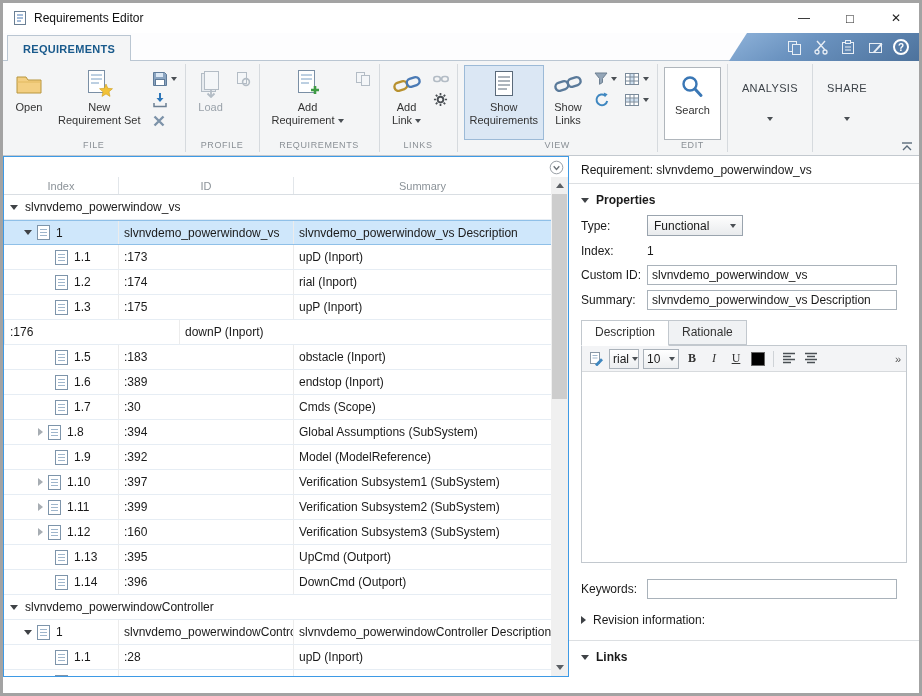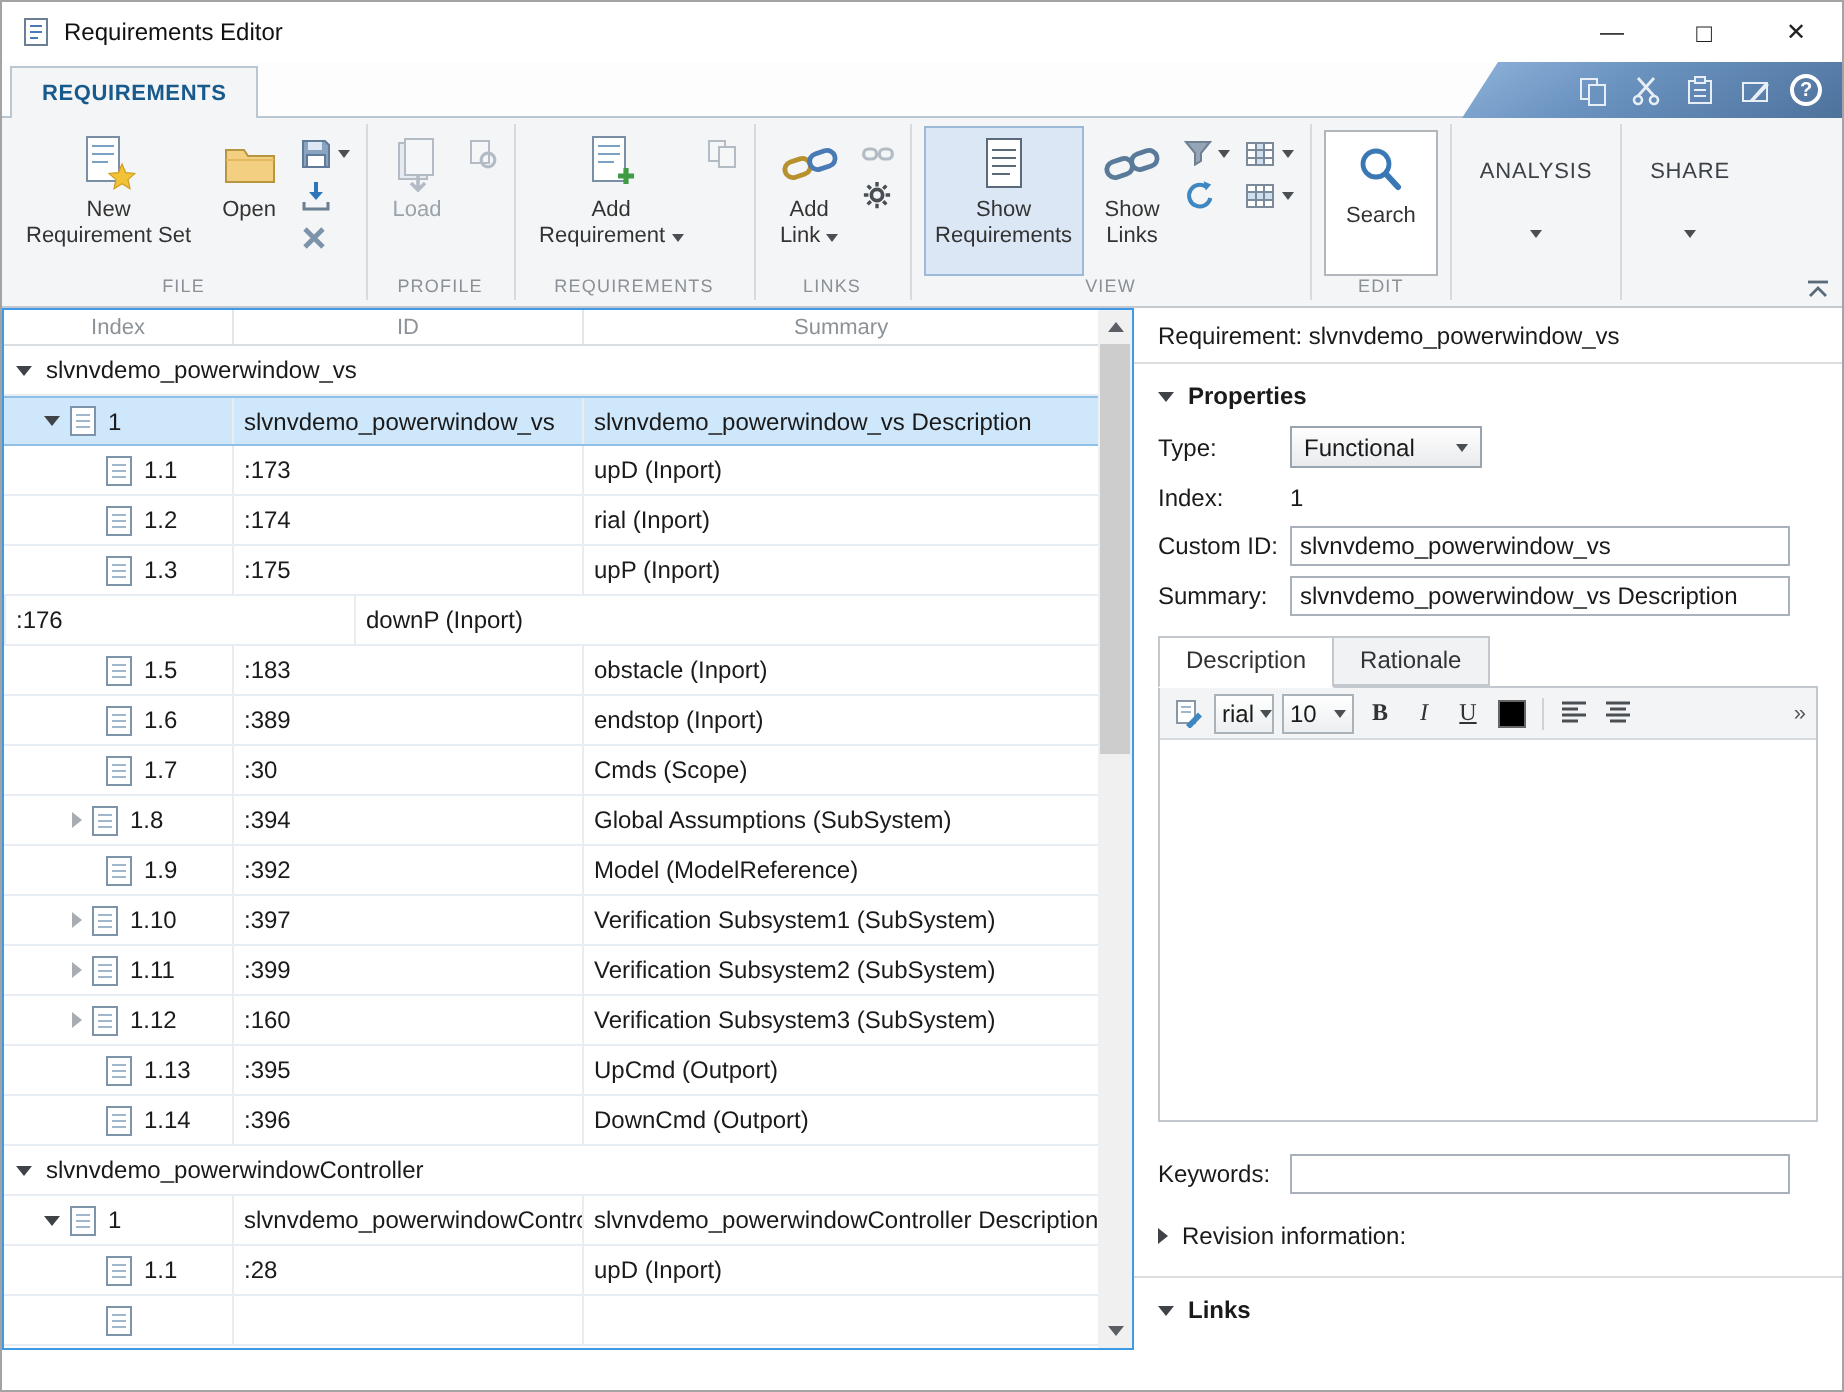--- a/index.html
+++ b/index.html
@@ -1,17 +1,17 @@
 <!DOCTYPE html>
 <html><head>
 <meta charset="utf-8">
 <style>
   * { margin:0; padding:0; box-sizing:border-box; }
   html,body { width:922px; height:696px; font-family:"Liberation Sans", sans-serif; background:#fff; }
-  .window { width:922px; height:696px; border:1px solid #a3a3a3; display:flex; flex-direction:column; overflow:hidden; background:#0c4a6e; }
+  .window { width:922px; height:696px; border:3px solid #a3a3a3; display:flex; flex-direction:column; overflow:hidden; background:#0c4a6e; }
 
   
   .titlebar { height:30px; display:flex; align-items:center; background:#fff; flex:0 0 auto; }
   .app-icon { margin:0 6px 0 9px; display:flex; }
   .title-text { font-size:12px; color:#111; }
   .win-controls { margin-left:auto; display:flex; height:100%; }
   .win-btn { width:46px; display:flex; align-items:center; justify-content:center; font-size:12px; color:#222; cursor:default; }
   .win-btn.max { font-size:13px; }
 
   
@@ -36,21 +36,21 @@
   .smallcol { display:flex; flex-direction:column; gap:4px; padding:5px 2px 0; }
   .smallbtn { display:flex; align-items:center; gap:3px; height:17px; }
   .caret { width:0; height:0; border-left:3.5px solid transparent; border-right:3.5px solid transparent; border-top:4px solid #4a4f54; display:inline-block; }
   .dropbtn { display:flex; flex-direction:column; align-items:center; justify-content:center; gap:23px; padding:0 14px 14px; font-size:11px; color:#3c4248; letter-spacing:.4px; }
   .collapse-btn { position:absolute; right:6px; bottom:3px; }
 
   
   .main { flex:1; display:flex; min-height:0; align-items:flex-start; background:#fff; }
 
   
-  .tree-panel { width:566px; height:521px; border:1px solid #3e9ae5; display:flex; flex-direction:row; background:#fff; flex:0 0 auto; }
+  .tree-panel { width:566px; height:521px; border:1px solid #3e9ae5; display:flex; flex-direction:column; background:#fff; flex:0 0 auto; }
   .tree-top { height:20px; position:relative; flex:0 0 auto; }
   .view-btn { position:absolute; right:4px; top:3px; }
   .tree-scrollwrap { flex:1; display:flex; min-height:0; }
   .tree-content { flex:1; display:flex; flex-direction:column; min-width:0; }
   .tree-head { height:18px; display:flex; font-size:11px; color:#8b9298; border-bottom:1px solid #d9dee3; flex:0 0 auto; }
   .th { display:flex; align-items:center; justify-content:center; }
   .th-index { width:114px; }
   .th-id { width:175px; border-left:1px solid #e2e6ea; }
   .th-sum { flex:1; border-left:1px solid #e2e6ea; }
   .tree-rows { flex:1; overflow:hidden; }
@@ -159,37 +159,37 @@
       <span class="help-circle">?</span>
     </div>
   </div>
 
   <div class="toolbar">
 
     <div class="tgroup">
       <div class="tg-body">
         <div class="bigbtn">
           <span class="ic">
+            <svg width="28" height="24" viewBox="0 0 28 24">
+                <path d="M2 5 h9 l2 3 h13 v13 H2 z" fill="#f3cf82" stroke="#b8963f"></path>
+                <path d="M2 10 h24" stroke="#e2b95f"></path>
+              </svg>
+          </span>
+          <span>Open</span>
+        </div>
+        <div class="bigbtn">
+          <span class="ic">
             <svg width="28" height="30" viewBox="0 0 28 30">
                 <rect x="3.5" y="1.5" width="16" height="22" fill="#fff" stroke="#7a8fa5"></rect>
                 <path d="M6 6h11M6 10h11M6 14h8" stroke="#7aa0c4"></path>
                 <polygon points="21,15 22.8,19.3 27.5,19.7 24,22.8 25,27.4 21,24.9 17,27.4 18,22.8 14.5,19.7 19.2,19.3" fill="#f2c238" stroke="#cf9d1d" stroke-width=".6"></polygon>
               </svg>
           </span>
           <span>New</span>
           <span>Requirement Set</span>
-        </div>
-        <div class="bigbtn">
-          <span class="ic">
-            <svg width="28" height="24" viewBox="0 0 28 24">
-                <path d="M2 5 h9 l2 3 h13 v13 H2 z" fill="#f3cf82" stroke="#b8963f"></path>
-                <path d="M2 10 h24" stroke="#e2b95f"></path>
-              </svg>
-          </span>
-          <span>Open</span>
         </div>
         <div class="smallcol">
           <div class="smallbtn">
             <svg width="16" height="16" viewBox="0 0 16 16">
                 <path d="M1.5 1.5 h11 l2 2 v11 h-13z" fill="#8aa4c0" stroke="#5f7b99"></path>
                 <rect x="4" y="2" width="7" height="4" fill="#dce8f4"></rect>
                 <rect x="3.5" y="8.5" width="9" height="6" fill="#fff" stroke="#5f7b99"></rect>
               </svg>
             <span class="caret"></span>
           </div>

